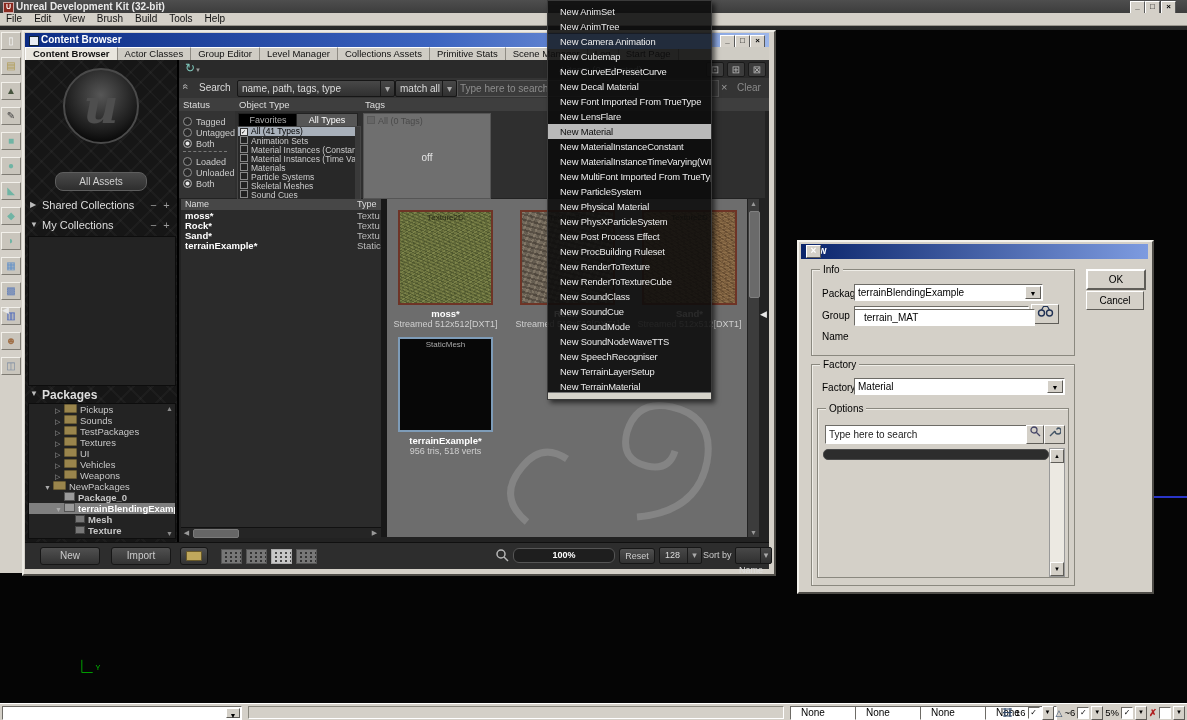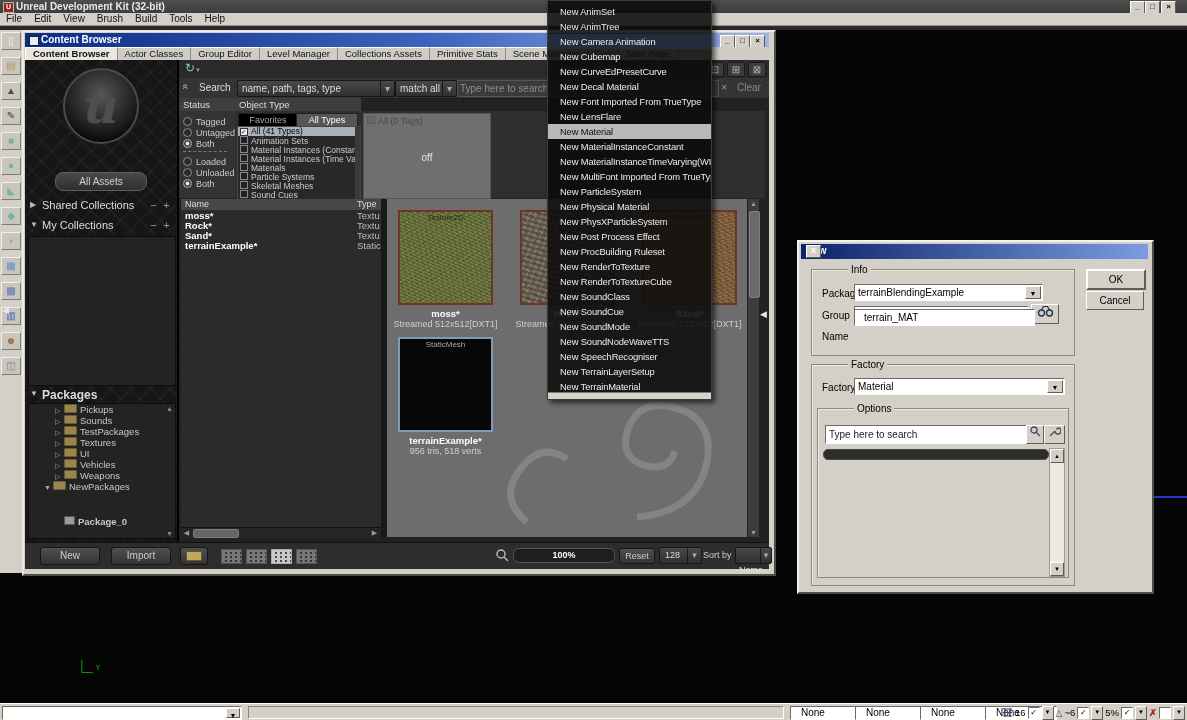--- a/index.html
+++ b/index.html
@@ -56,21 +56,21 @@
   .collrow .mini{position:absolute;top:1px;width:11px;height:12px;color:#999;text-align:center;font-size:11px;line-height:12px;}
   .collbox{position:absolute;left:3px;top:176px;width:146px;height:148px;background:#232323;border:1px solid #0d0d0d;}
   .pkgbox{position:absolute;left:3px;top:343px;width:146px;height:134px;background:#232323;border:1px solid #0d0d0d;overflow:hidden;}
   .pkgrow{position:relative;height:11px;line-height:11px;white-space:nowrap;color:#c8c8c8;font-size:9.5px;}
   .pkgrow.sel{background:#7f7f7f;color:#fff;}
   .pkgrow .exp{display:inline-block;width:9px;font-size:7px;color:#aaa;}
   .pkgrow .fico{display:inline-block;width:11px;height:7px;margin-right:3px;position:relative;top:0px;}
   .fico.folder{background:#9a854c;border:1px solid #6a5c34;border-radius:1px;}
   .fico.package{background:#9a9a9a;border:1px solid #555;width:9px;}
   .fico.group{background:#777;border:1px solid #444;width:8px;height:6px;}
-  .pkgrow.b{font-weight:bold;margin-top:24px;}
+  .pkgrow.b{font-weight:bold;}
   .pkg-scroll{position:absolute;right:1px;width:9px;color:#8a8a8a;font-size:7px;text-align:center;}
   
   .fhdr{position:absolute;top:38px;height:13px;background:#3e3e3e;border-right:1px solid #222;color:#ddd;
         font-size:9.5px;line-height:13px;padding-left:4px;}
   .radio{display:inline-block;width:7px;height:7px;border:1px solid #909090;border-radius:50%;background:#2a2a2a;
          margin-right:4px;position:relative;top:1px;}
   .radio.sel{background:#e8e8e8;box-shadow:inset 0 0 0 1.5px #333;}
   .radio-row{height:10px;line-height:10px;font-size:9px;color:#ccc;margin:1px 0 0 4px;white-space:nowrap;}
   .ftab{position:absolute;height:12px;line-height:12px;text-align:center;font-size:9px;border:1px solid #222;}
   .typelist{position:absolute;left:212px;top:66px;width:122px;height:72px;background:#282828;border:1px solid #454545;overflow:hidden;}
@@ -123,21 +123,21 @@
   
   .dlg{left:797px;top:240px;width:353px;height:350px;background:#d4d0c8;z-index:40;
        border:2px solid;border-color:#f4f2ec #4f4d48 #4f4d48 #f4f2ec;color:#000;}
   .dlgtitle{position:absolute;left:2px;top:2px;width:347px;height:15px;background:linear-gradient(90deg,#0a246a,#7d9be0);}
   .dlgtitle span{position:absolute;left:5px;top:1px;color:#fff;font-weight:bold;font-size:10px;}
   .rbtn{background:#d4d0c8;border:1px solid;border-color:#fff #5f5d58 #5f5d58 #fff;color:#000;
         text-align:center;font-size:10px;}
   .sunk{background:#fff;border:1px solid;border-color:#6d6b66 #fff #fff #6d6b66;color:#000;
         font-family:"Liberation Sans",sans-serif;font-size:10px;}
   .groupbox{position:absolute;border:1px solid #8a887f;box-shadow:inset 1px 1px 0 #efede7;}
-  .legend{position:absolute;top:-6px;left:8px;background:#d4d0c8;padding:0 3px;font-size:10px;color:#000;margin-left:28px;}
+  .legend{position:absolute;top:-6px;left:8px;background:#d4d0c8;padding:0 3px;font-size:10px;color:#000;}
   .dlbl{position:absolute;font-size:10px;color:#000;}
   .wcombo-arrow{position:absolute;right:1px;top:1px;bottom:1px;width:14px;background:#d4d0c8;border:1px solid;
                 border-color:#fff #5f5d58 #5f5d58 #fff;text-align:center;font-size:7px;line-height:13px;color:#000;}
   .optinput{position:absolute;font-family:"Liberation Sans",sans-serif;}
   .optinput::placeholder{color:#1a1a1a;opacity:1;}
   
   .statusbar{left:0;top:703px;width:1187px;height:17px;background:#d4d0c8;border-top:1px solid #fff;z-index:60;color:#000;}
   .nonebox{position:absolute;top:2px;width:60px;height:12px;padding-left:10px;line-height:12px;}
   .chk{display:inline-block;width:10px;height:10px;background:#fff;border:1px solid;border-color:#6d6b66 #fff #fff #6d6b66;
        font-size:8px;line-height:10px;text-align:center;color:#000;}
@@ -263,20 +263,21 @@
         <span class="abs" style="left:20px;top:4px;color:#ddd;">Search</span>
         <span class="abs dkcombo" style="left:58px;top:2px;width:152px;height:15px;line-height:15px;padding-left:4px;"><span class="arrow">▾</span><span>name, path, tags, type</span></span>
         <span class="abs dkcombo" style="left:216px;top:2px;width:56px;height:15px;line-height:15px;padding-left:4px;"><span class="arrow">▾</span><span>match all</span></span>
         <input class="abs dkinput" style="left: 278px; top: 2px; width: 256px; height: 13px;" placeholder="Type here to search">
         <span class="abs" style="left:542px;top:3px;color:#999;font-size:11px;">×</span>
         <span class="abs" style="left:558px;top:4px;color:#8a8a8a;">Clear</span>
       </div>
 
       <div class="fhdr" style="left:154px;width:52px;">Status</div>
       <div class="fhdr" style="left:210px;width:122px;">Object Type</div>
+      <div class="fhdr" style="left:336px;width:404px;">Tags</div>
 
       <div class="abs" style="left:154px;top:51px;width:56px;height:87px;background:#333;">
         <div style="position:absolute;top:4px;left:0;">
             <div class="radio-row"><span class="radio"></span><span>Tagged</span></div>
             <div class="radio-row"><span class="radio"></span><span>Untagged</span></div>
             <div class="radio-row"><span class="radio sel"></span><span>Both</span></div>
           </div>
         <div class="abs" style="left:4px;top:40px;width:44px;border-top:1px dashed #777;"></div>
         <div style="position:absolute;top:44px;left:0;">
             <div class="radio-row"><span class="radio"></span><span>Loaded</span></div>

